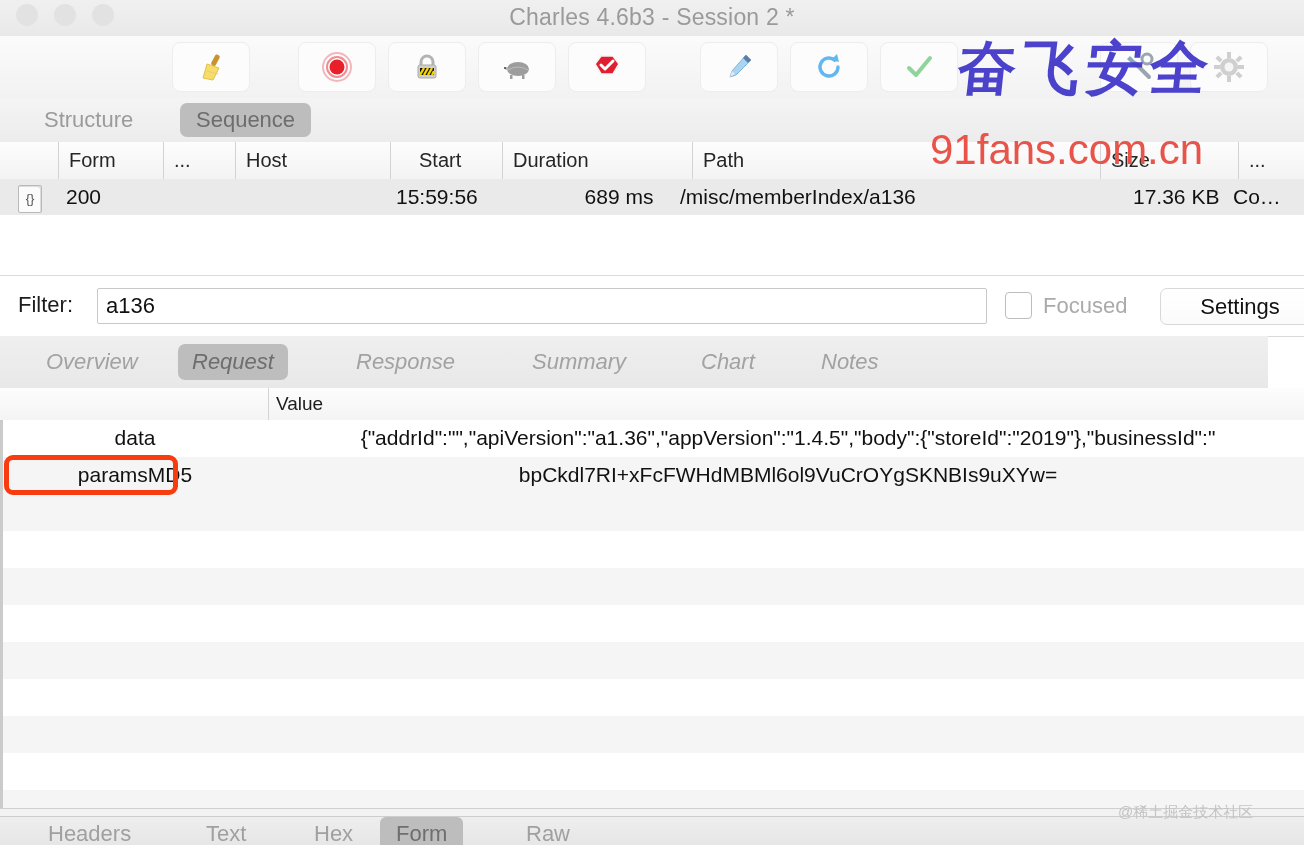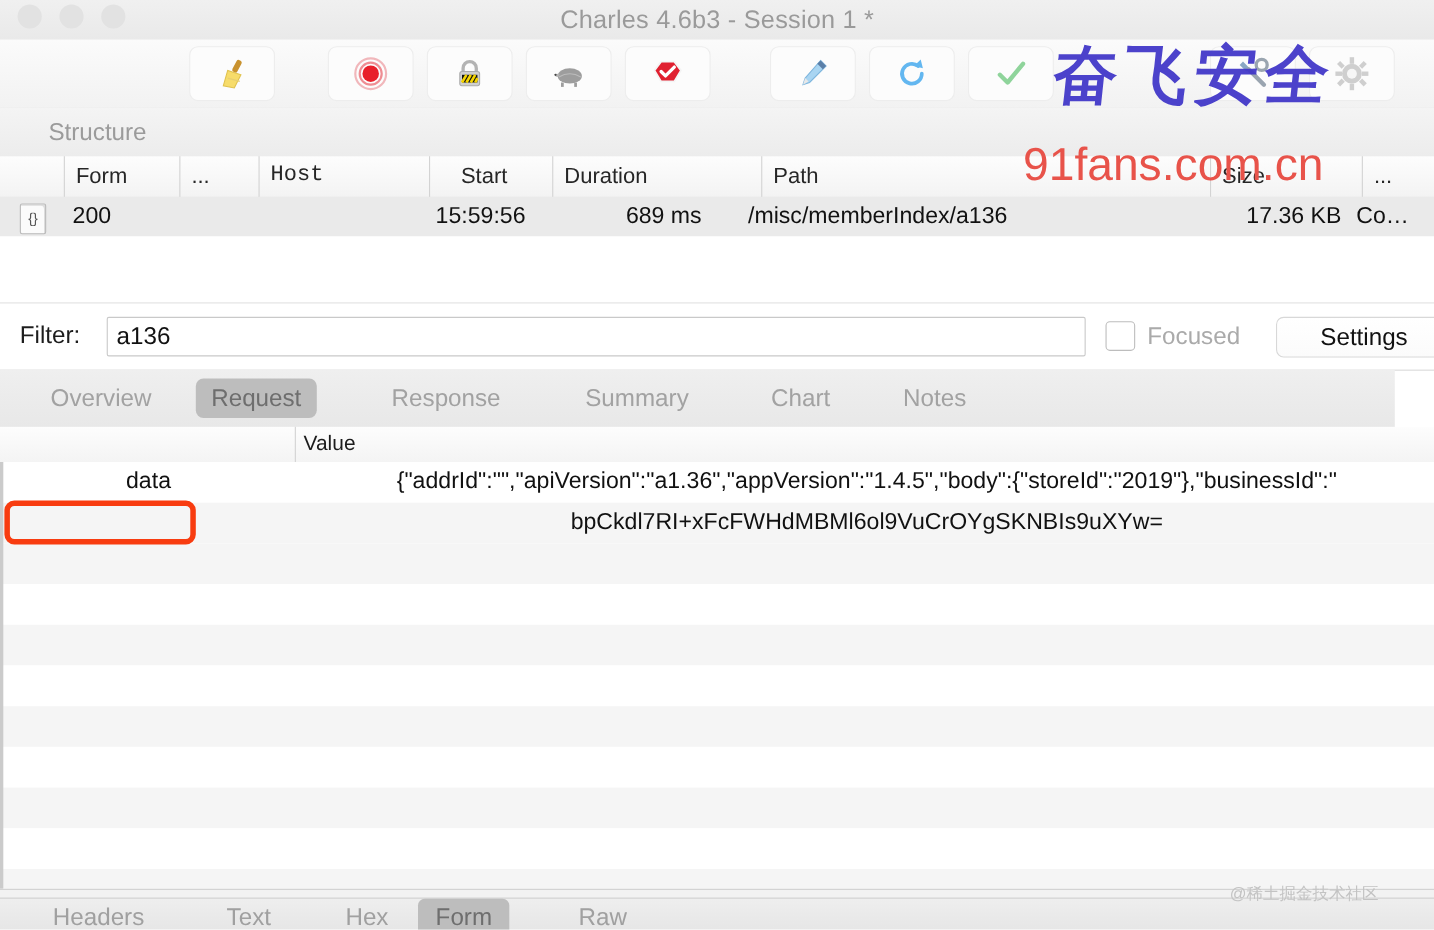--- a/index.html
+++ b/index.html
@@ -174,20 +174,21 @@
     font-size: 22px; color: #111;
     line-height: 35px; text-align: center;
     box-sizing: border-box;
   }
 
   
   .detail-tabs {
     position: absolute; left: 0; top: 336px; width: 1268px; height: 52px;
     background: linear-gradient(#efefef, #e8e8e8);
     border-bottom: 1px solid #d5d5d5;
+    font-style: italic;
   }
   .dtab {
     position: absolute; top: 8px; height: 36px;
     line-height: 36px; padding: 0 14px;
     font-size: 22px; color: #a2a2a2;
     border-radius: 7px; white-space: nowrap;
   }
   .dtab.sel { background: #bdbdbd; color: #6e6e6e; }
 
   
@@ -246,21 +247,21 @@
 </style>
 </head>
 <body>
 
 <div class="titlebar">
   <div class="traffic-lights">
     <div class="tl-dot"></div>
     <div class="tl-dot"></div>
     <div class="tl-dot"></div>
   </div>
-  <div class="window-title">Charles 4.6b3 - Session 1 *</div>
+  <div class="window-title">Charles 4.6b3 - Session 2 *</div>
 </div>
 
 <div class="toolbar">
 
   <div class="tool-group g1">
     <div class="tool-btn">
       <span>
         <svg width="34" height="34" viewBox="0 0 34 34">
           <rect x="19" y="4" width="5" height="12" rx="2" fill="#c9922f" transform="rotate(28 21 10)"></rect>
           <path d="M9 28 L13 14 L25 18 L19 30 Z" fill="#f7dc6a" stroke="#e0c24e" stroke-width="1"></path>
@@ -365,40 +366,41 @@
           </g>
           <circle cx="17" cy="17" r="4.5" fill="#f6f6f6"></circle>
         </svg>
       </span>
     </div>
   </div>
 </div>
 
 <div class="seg-bar">
   <div class="seg" style="left:28px;">Structure</div>
+  <div class="seg sel" style="left:180px;">Sequence</div>
 </div>
 
 <div class="col-head">
   <div class="ch first" style="left:0px; width:58px;"></div>
   <div class="ch" style="left:58px; width:105px;">Form</div>
   <div class="ch" style="left:163px; width:72px;">...</div>
-  <div class="ch" style="left:235px; width:155px;font-family:Liberation Mono, monospace;">Host</div>
+  <div class="ch" style="left:235px; width:155px;">Host</div>
   <div class="ch" style="left:390px; width:112px;padding-left:28px;">Start</div>
   <div class="ch" style="left:502px; width:158px;">Duration</div>
   <div class="ch" style="left:692px; width:440px;">Path</div>
   <div class="ch" style="left:1100px; width:138px;">Size</div>
   <div class="ch" style="left:1238px; width:66px;">...</div>
 </div>
 
 <div class="session-row">
   <div class="json-icon">{}</div>
   <div class="cell" style="left:66px; width:96px;">200</div>
   <div class="cell" style="left:170px; width:60px;"></div>
   <div class="cell" style="left:396px; width:120px;">15:59:56</div>
-  <div class="cell" style="left:569px; width:100px;">689 ms</div>
+  <div class="cell" style="left:569px; width:100px;text-align:center;">689 ms</div>
   <div class="cell" style="left:664px; width:430px;margin-left:16px;">/misc/memberIndex/a136</div>
   <div class="cell" style="left:1133px; width:120px;">17.36 KB</div>
   <div class="cell" style="left:1233px; width:70px;">Co…</div>
 </div>
 
 <div class="blank-below"></div>
 
 <div class="filter-bar">
   <div class="filter-label">Filter:</div>
 </div>
@@ -421,20 +423,21 @@
 <div class="nv-head">
   <div class="nh v" style="left:268px; width:1036px;">Value</div>
 </div>
 
 <div class="nv-body">
   <div class="nv-row even">
     <div class="n">data</div>
     <div class="v">{"addrId":"","apiVersion":"a1.36","appVersion":"1.4.5","body":{"storeId":"2019"},"businessId":"</div>
   </div>
   <div class="nv-row odd">
+    <div class="n">paramsMD5</div>
     <div class="v">bpCkdl7RI+xFcFWHdMBMl6ol9VuCrOYgSKNBIs9uXYw=</div>
   </div>
   <div class="nv-row odd"></div>
   <div class="nv-row even"></div>
   <div class="nv-row odd"></div>
   <div class="nv-row even"></div>
   <div class="nv-row odd"></div>
   <div class="nv-row even"></div>
   <div class="nv-row odd"></div>
   <div class="nv-row even"></div>

